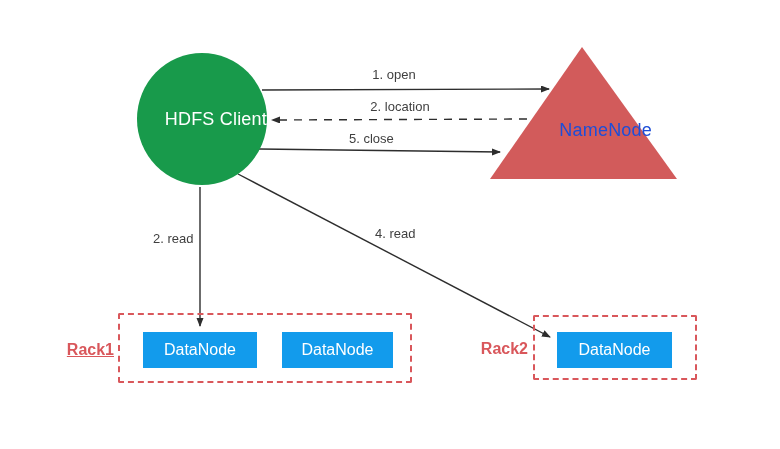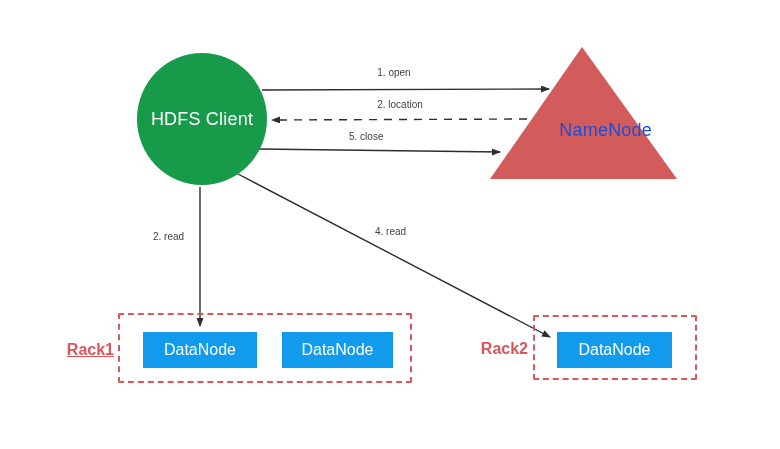--- a/index.html
+++ b/index.html
@@ -17,29 +17,29 @@
     font-family:"Liberation Sans",sans-serif;overflow:hidden;
   }
   .layer{position:absolute;left:0;top:0;width:780px;height:449px;}
   .edge-line{stroke:var(--ink);stroke-width:1.4;fill:none;}
   .edge-line.dashed{stroke-dasharray:8 7;}
   .arrowhead{fill:var(--ink);}
   .namenode-tri{fill:var(--namenode-red);}
   .client-circle{
     position:absolute;left:137px;top:53px;width:130px;height:132px;
     border-radius:50%;background:var(--client-green);
-    display:flex;align-items:center;justify-content:center;
+    display:flex;align-items:center;justify-content:flex-end;
     color:#ffffff;font-size:18px;letter-spacing:.2px;
   }
   .namenode-label{
     position:absolute;left:512px;top:120px;width:140px;text-align:right;
     color:#1d4ed8;font-size:18px;letter-spacing:.2px;
   }
   .edge-label{
-    position:absolute;color:var(--label-ink);font-size:10px;white-space:nowrap;
+    position:absolute;color:var(--label-ink);font-size:13px;white-space:nowrap;
   }
   .lbl-open{left:349px;top:67px;width:90px;text-align:center;}
   .lbl-location{left:349px;top:99px;width:102px;text-align:center;}
   .lbl-close{left:349px;top:131px;width:92px;}
   .lbl-read1{left:153px;top:231px;width:40px;text-align:left;}
   .lbl-read2{left:375px;top:226px;width:44px;text-align:left;}
   .rack{
     position:absolute;border:2px dashed var(--rack-red);border-radius:2px;
   }
   .rack1{left:118px;top:313px;width:290px;height:66px;}

